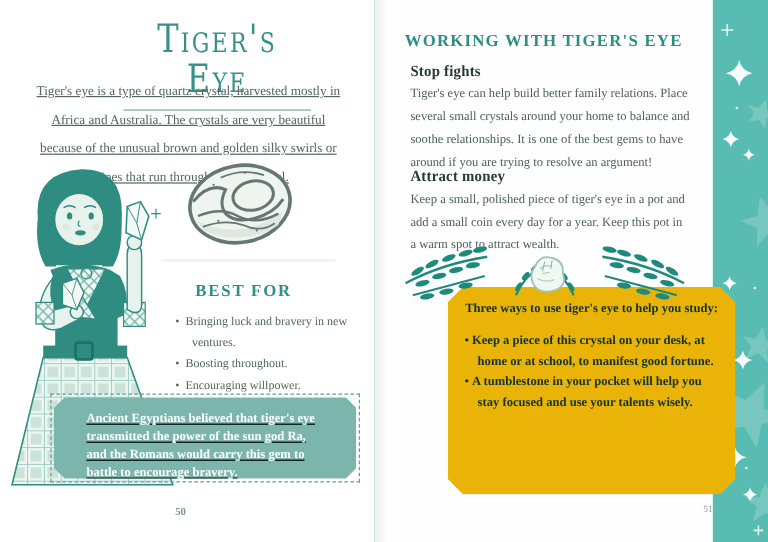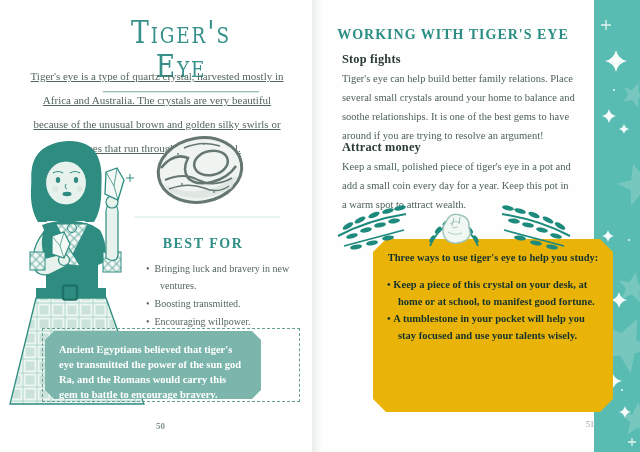--- a/index.html
+++ b/index.html
@@ -24,29 +24,29 @@
   .stone-svg { position:absolute; left:154px; top:132px; }
   .lp-divider { position:absolute; left:134px; top:216px; width:146px; height:2px;
     background:#eaf4ef; border-radius:2px; }
   .best-for-h { position:absolute; left:128px; top:236px; width:150px; text-align:center;
     font-size:14px; letter-spacing:1.5px; color:#2f8e85; font-weight:600; }
   .best-list { position:absolute; left:146px; top:260px; width:166px; list-style:none;
     font-size:10px; line-height:17px; color:#54665f; }
   .best-list li { padding-left:14px; text-indent:-14px; margin-bottom:1px; }
   .best-list li::before { content:"\2022\00a0\00a0"; color:#54665f; }
   .woman-svg { position:absolute; left:2px; top:128px; z-index:1; }
-  .fact-box { position:absolute; left:45px; top:331px; width:216px; height:68px; z-index:2;
-    background:#7cb5ab; padding:11px 14px;
-    clip-path:polygon(9px 0,calc(100% - 9px) 0,100% 9px,100% calc(100% - 9px),calc(100% - 9px) 100%,9px 100%,0 calc(100% - 9px),0 9px); }
+  .fact-box { position:absolute; left:45px; top:331px; width:252px; height:68px; z-index:2;
+    background:#7cb5ab; padding:11px 27px;
+    clip-path:polygon(9px 0,calc(100% - 9px) 0,100% 9px,100% calc(100% - 9px),calc(100% - 9px) 100%,9px 100%,0 calc(100% - 9px),0 9px);text-decoration:underline; }
   .fact-box-wrap { position:absolute; left:45px; top:331px; width:252px; height:68px; z-index:2; }
   .fact-box-wrap::before { content:""; position:absolute; inset:-3px;
     border:1.2px dashed #649e95; pointer-events:none; }
   .fact-box p { font-size:10.5px; font-weight:700; line-height:15px; color:#ffffff; }
   .page-circle { position:absolute; left:146px; top:411px; width:29px; height:29px; z-index:3;
-    background:#ffffff; border-radius:50%; display:flex; align-items:center; justify-content:center;
+    background:#ffffff; border-radius:50%; display:flex; align-items:center; 
     font-size:9px; color:#7e948d;font-weight:bold; }
 
   
   .rp-heading { position:absolute; left:0; top:27px; width:100%; text-align:center;
     font-size:14px; letter-spacing:1px; color:#2c8d85; font-weight:600; }
   .rp-sub { position:absolute; left:30px; font-size:13px; font-weight:700; color:#2a3a37;
     transform:scaleX(.95); transform-origin:left; letter-spacing:.2px; }
   .rp-body { position:absolute; left:30px; width:233px; font-size:10.5px; line-height:19px; color:#4f615a; }
   .sub-1 { top:51px; }  .body-1 { top:69px; }
   .sub-2 { top:139px; } .body-2 { top:157px; }
@@ -122,21 +122,21 @@
         <circle cx="50" cy="12" r="0.9"></circle>
       </g>
     </svg>
 
     <div class="lp-divider"></div>
 
     <h2 class="best-for-h">BEST FOR</h2>
 
     <ul class="best-list">
       <li>Bringing luck and bravery in new ventures.</li>
-      <li>Boosting transmitted.</li>
+      <li>Boosting throughout.</li>
       <li>Encouraging willpower.</li>
     </ul>
 
     <svg class="woman-svg" width="165" height="278" viewBox="0 0 165 278">
       <defs>
         <pattern id="check" width="6" height="6" patternUnits="userSpaceOnUse" patternTransform="rotate(45)">
           <rect width="6" height="6" fill="#f2f8f5"></rect>
           <path d="M3,0 V6 M0,3 H6" stroke="#6fb0a5" stroke-width="1"></path>
         </pattern>
         <pattern id="plaid" width="14" height="14" patternUnits="userSpaceOnUse">

